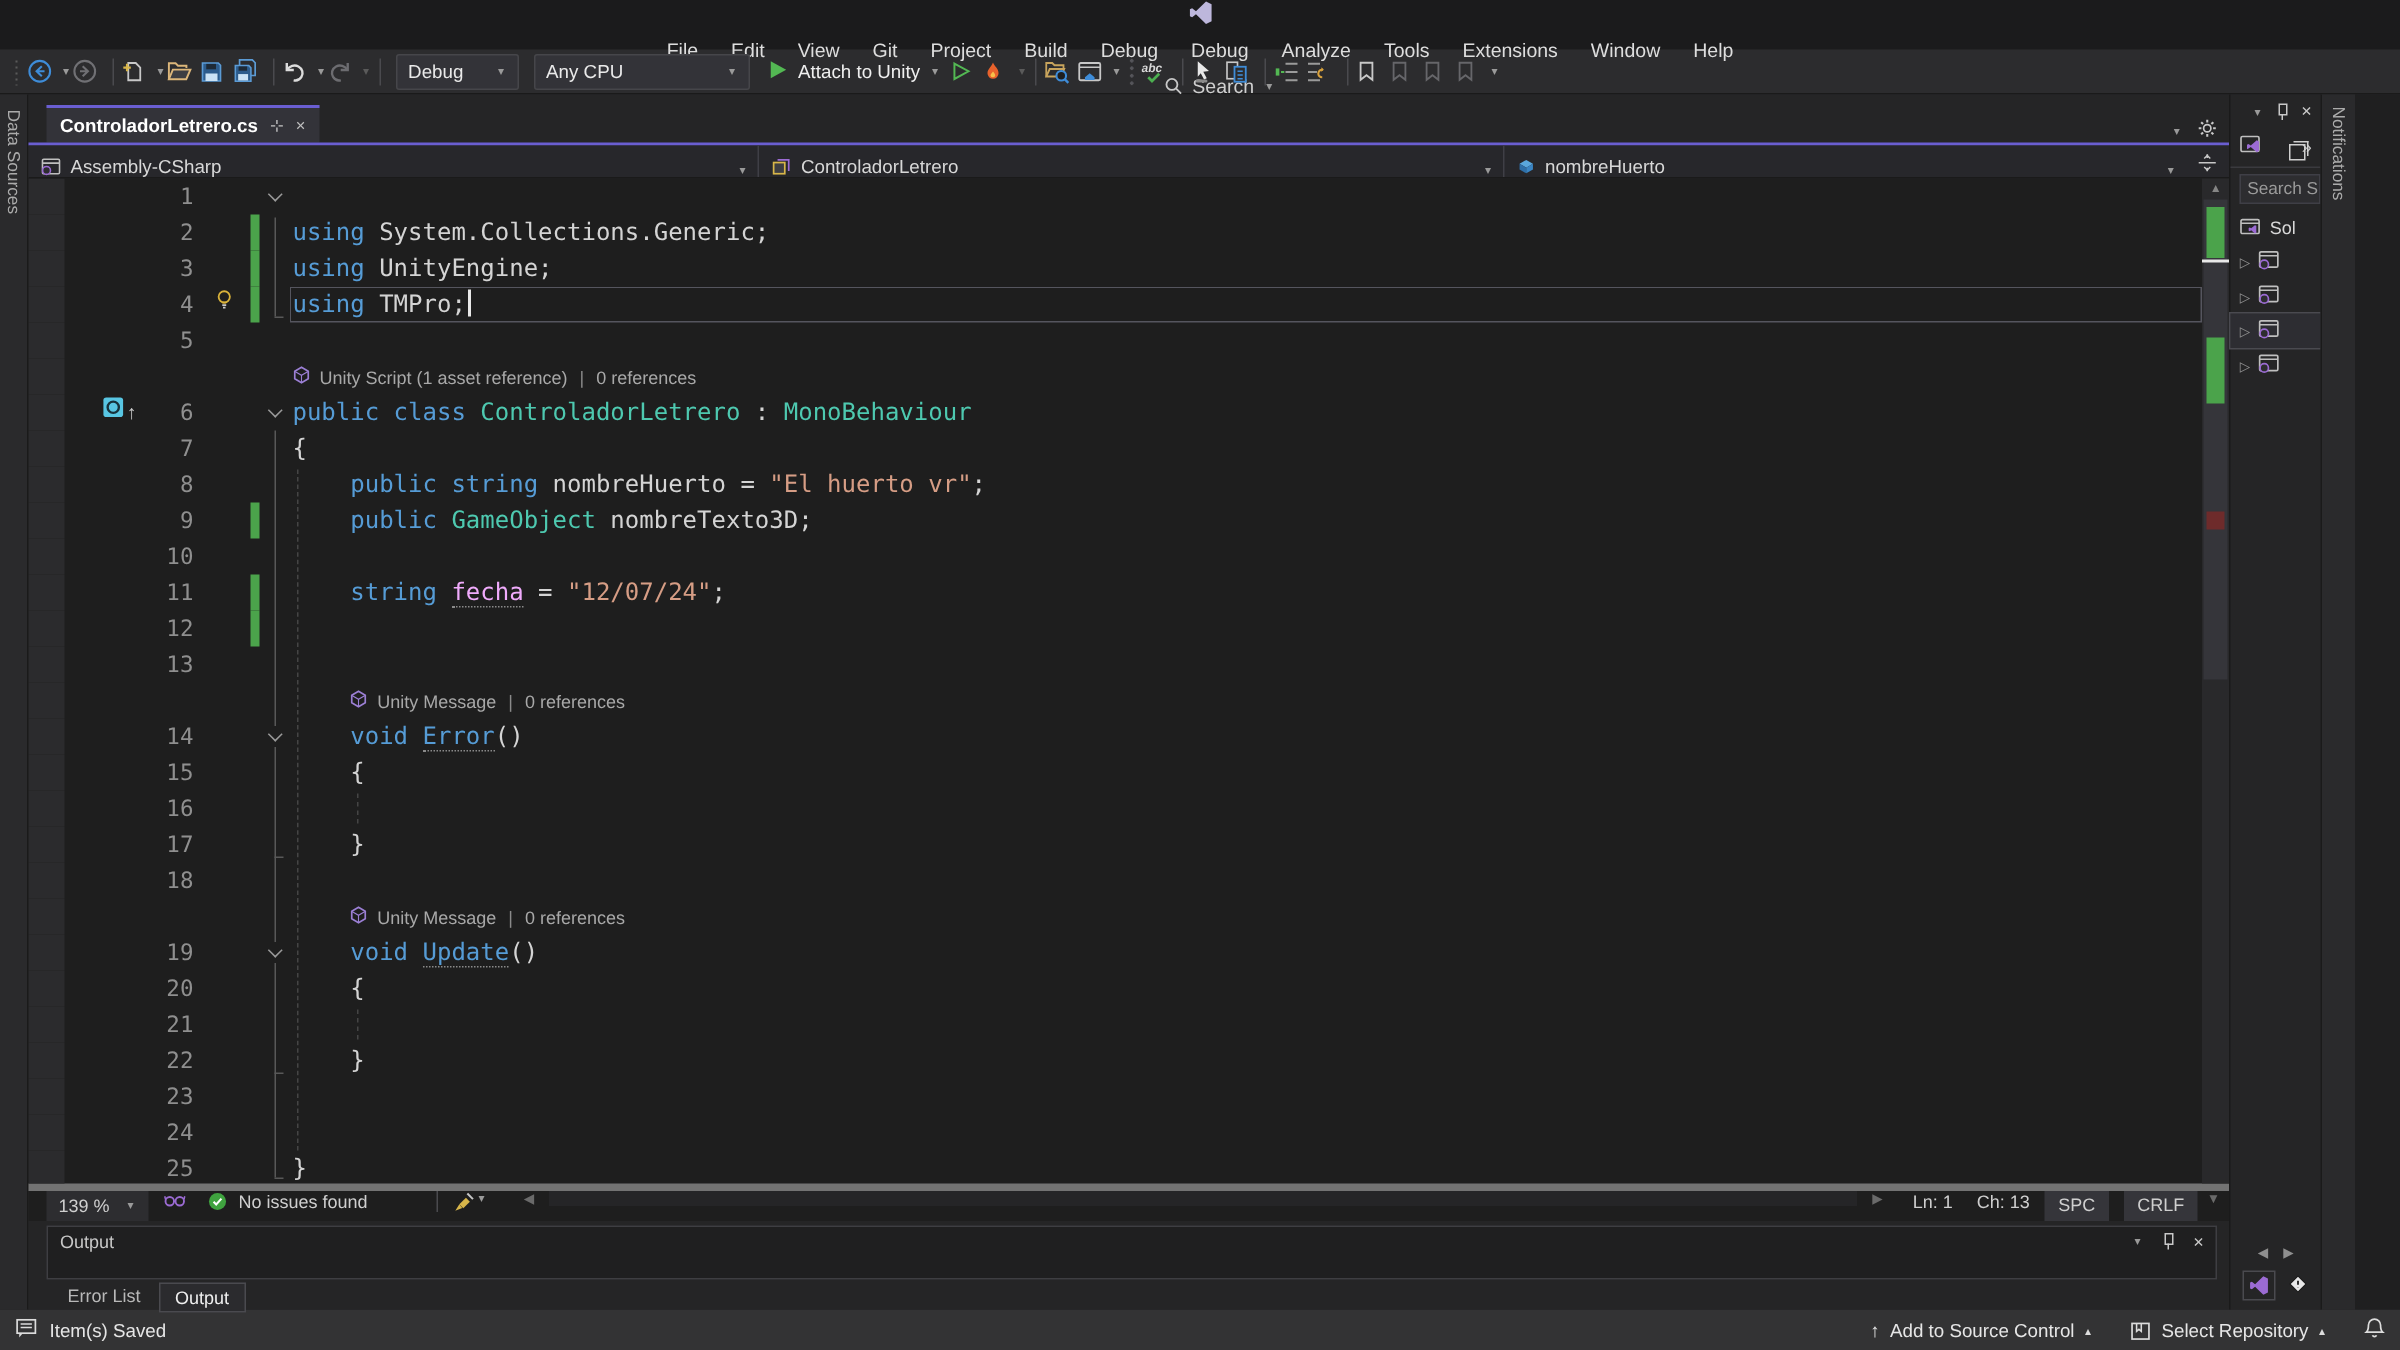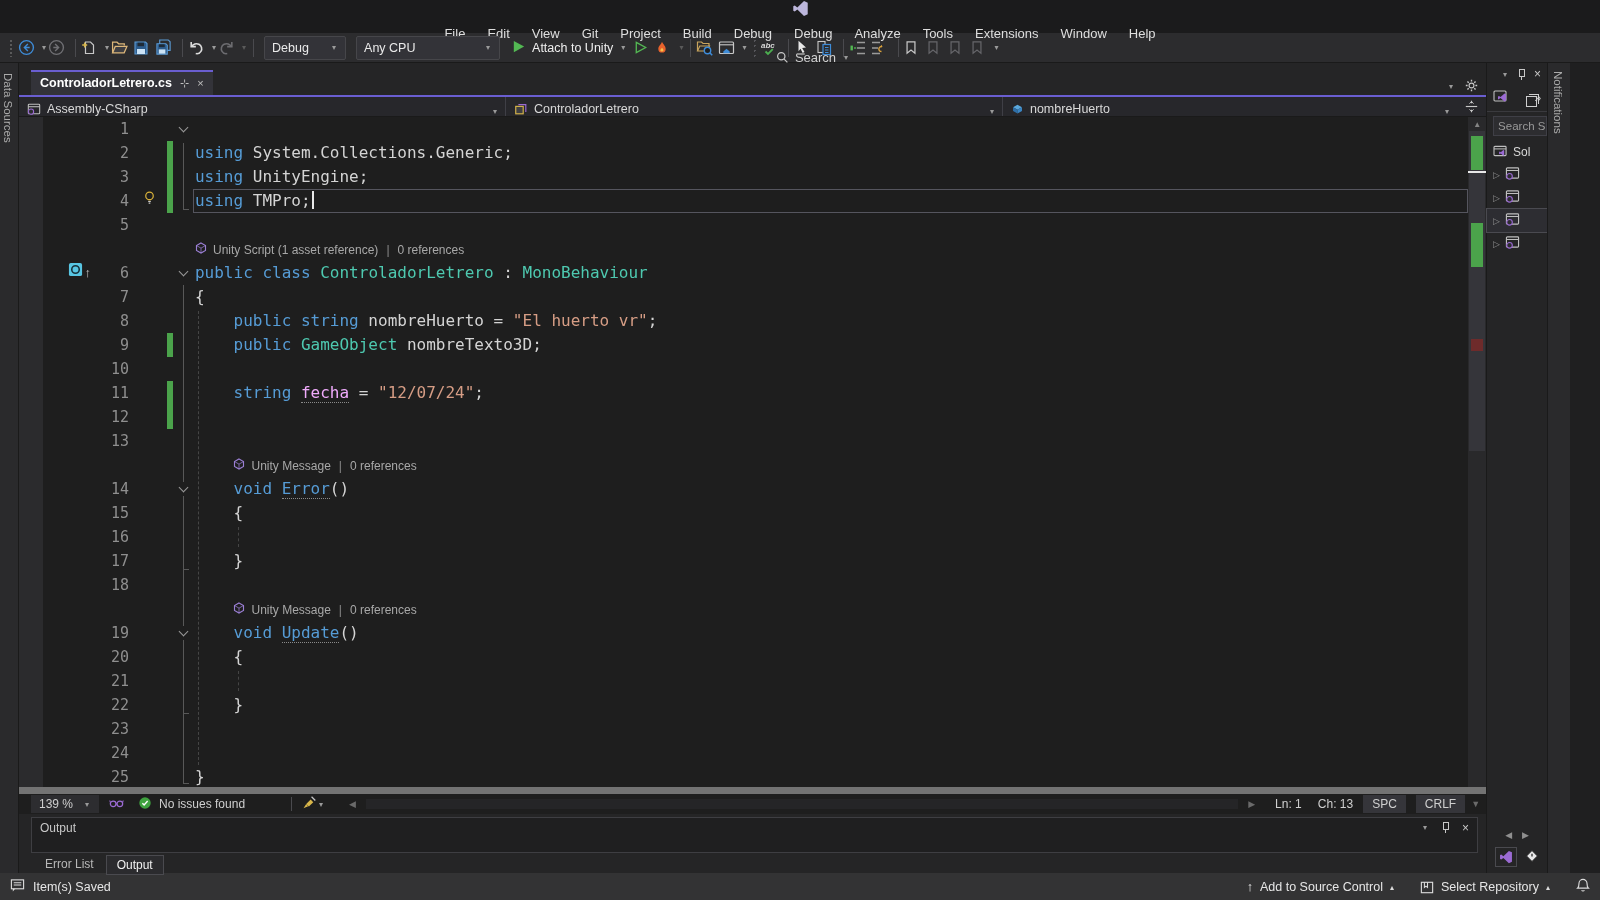--- a/index.html
+++ b/index.html
@@ -73,21 +73,21 @@
   .caret-i{display:inline-block;width:2px;height:18px;background:#E8E8E8;vertical-align:-3px;margin-left:1px;}
   .lens{display:inline-flex;align-items:center;gap:6px;font-family:"Liberation Sans",sans-serif;font-size:12px;color:#A8A8A8;line-height:24px;}
   .lens .lsep{color:#8A8A8A;padding:0 2px;}
   .mkarrow{color:#C8C8C8;font-size:13px;}
   
   #vscroll{width:18px;background:#29292B;position:relative;flex:none;}
   #vscroll .arr{height:14px;display:flex;align-items:center;justify-content:center;color:#858585;font-size:8px;}
   .sb-thumb{position:absolute;left:1px;width:16px;background:#35353A;}
   .sb-mark{position:absolute;left:3px;width:12px;}
   
-  #estatus{height:22px;display:flex;align-items:center;background:#1E1E1E;border-top:7px solid #737373;font-size:12px;color:#CFCFCF;}
+  #estatus{height:22px;display:flex;background:#1E1E1E;border-top:5px solid #737373;font-size:12px;color:#CFCFCF;}
   #zoom-box{display:flex;align-items:center;gap:10px;background:#2D2D30;padding:2px 8px;margin-left:12px;}
   .es-sep{width:1px;height:14px;background:#4A4A4E;margin:0 10px;}
   .hs-arr{color:#6A6A6A;font-size:9px;padding:0 6px;}
   .es-box{background:#35353A;padding:2px 9px;margin-left:10px;}
   #hs-track{flex:1;height:10px;margin:0 4px;background:#252527;}
   
   #output{height:59px;padding:3px 8px 0 12px;box-sizing:border-box;}
   #output-frame{border:1px solid #3E3E42;height:36px;padding:3px 8px;box-sizing:border-box;background:#1F1F20;}
   #output-head{display:flex;align-items:center;font-size:12px;color:#C8C8C8;}
   #output-head .icons{margin-left:auto;display:flex;gap:12px;align-items:center;color:#C8C8C8;}

